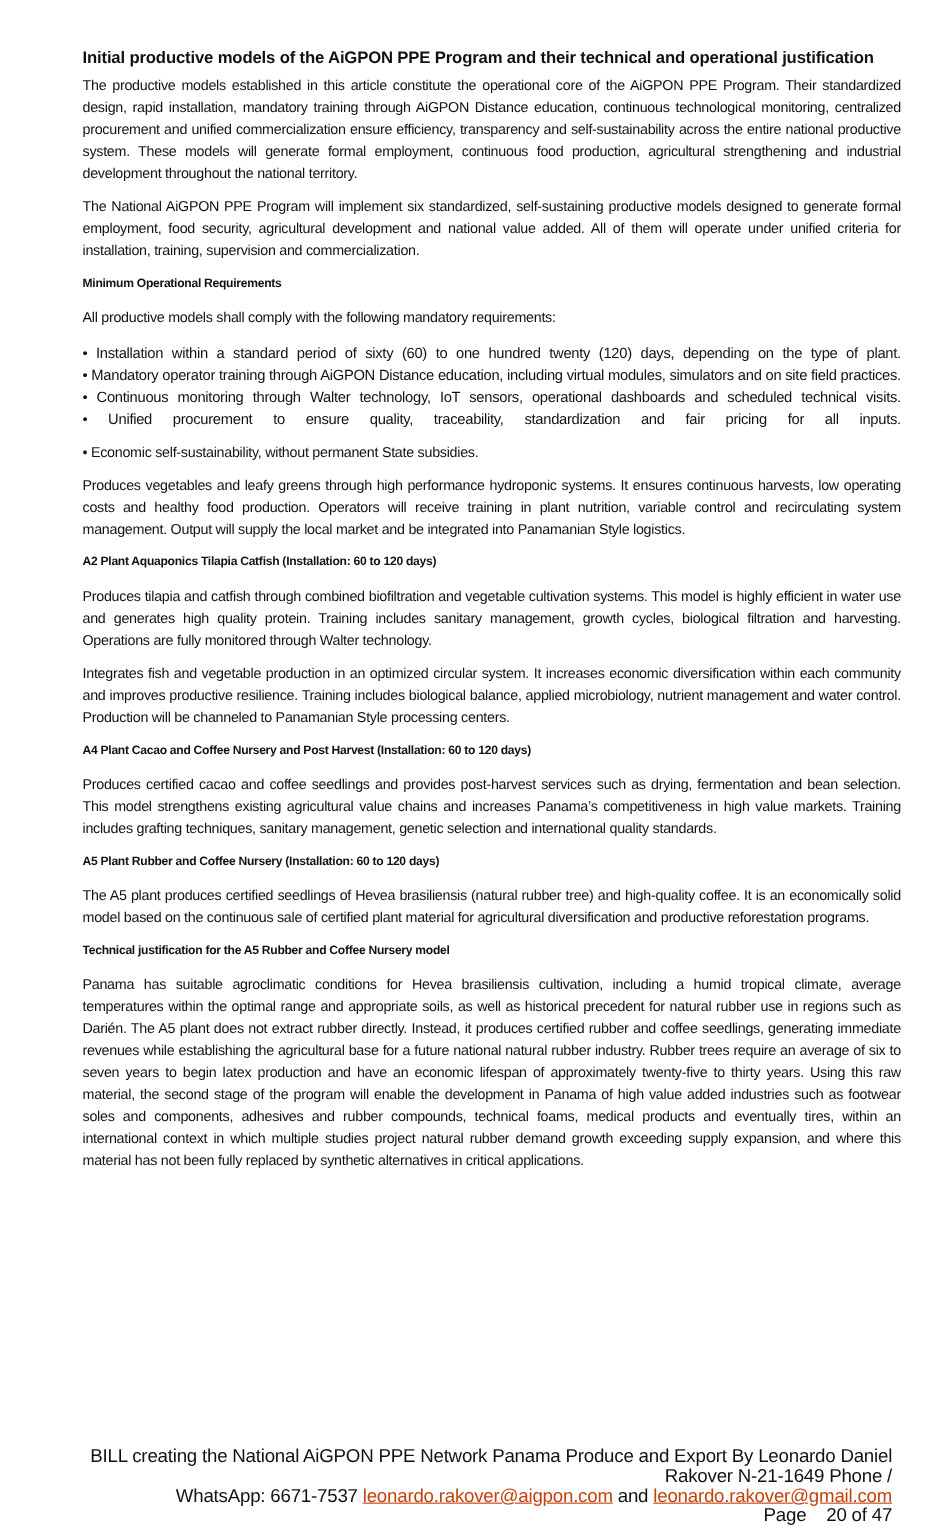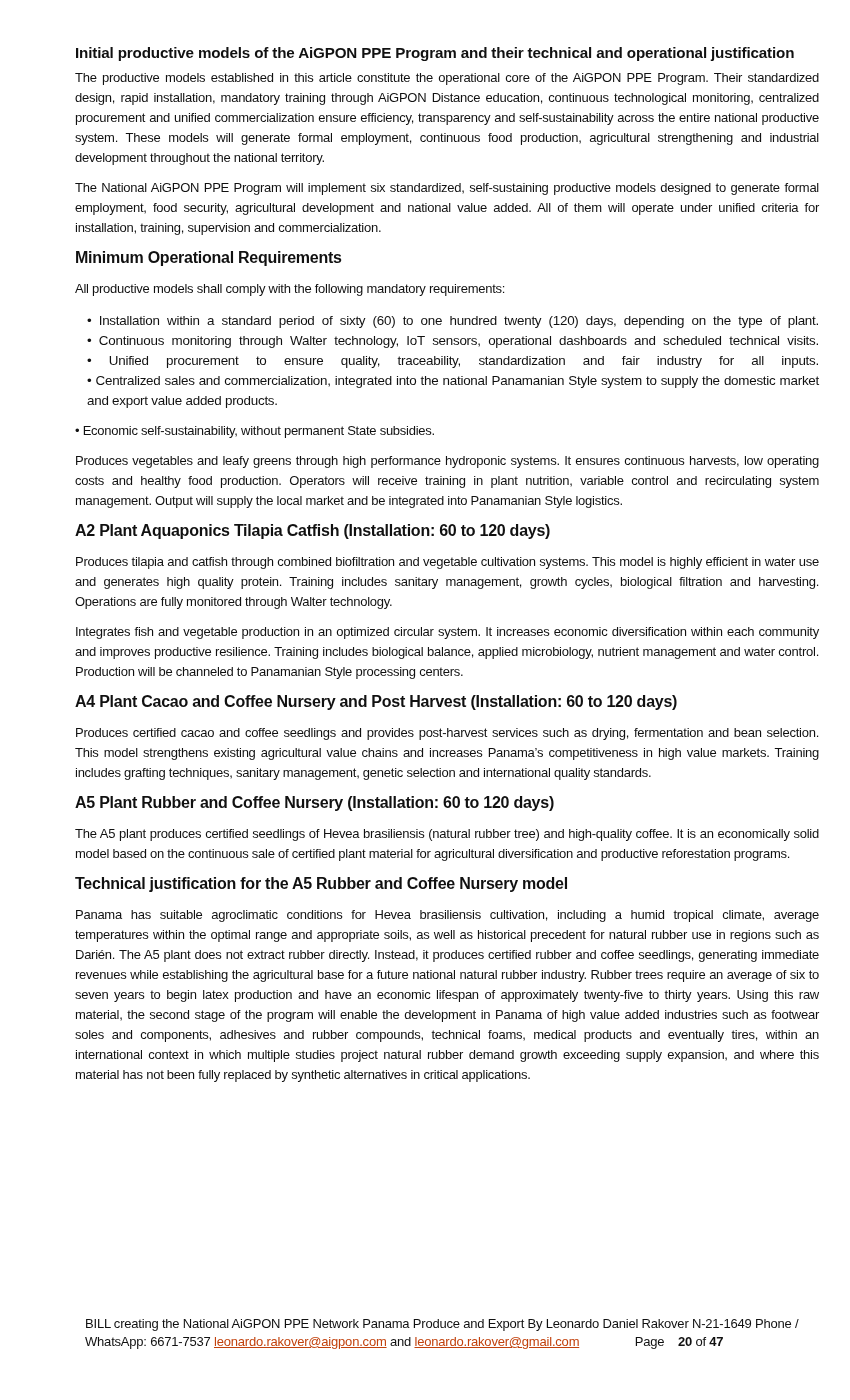--- a/index.html
+++ b/index.html
@@ -31,73 +31,74 @@
     }
     p {
       margin: 0 0 10px 0;
       font-size: 13px;
       line-height: 20px;
       text-align: justify;
       letter-spacing: -0.25px;
     }
     .heading {
       font-weight: bold;
-      font-size: 16px;
+      font-size: 11px;
       line-height: 20px;
       margin: 0 0 11px 0;
       letter-spacing: -0.25px;
     }
     .bullets {
-      margin: 0 0 10px 12px;
+      margin: 0 0 10px 0;
     }
     .bullet {
       font-size: 13.4px;
       line-height: 20px;
       text-align: justify;
       text-align-last: justify;
       letter-spacing: -0.25px;
     }
     .bullet.last-left { text-align-last: left; }
     .footer {
       position: absolute;
-      left: 85px;
+      left: 67px;
       top: 1315px;
       width: 744px;
-      font-size: 13px;
+      font-size: 17px;
       line-height: 18px;
       color: #111111;
       letter-spacing: -0.2px;
+      text-align: right;
     }
     .footer a {
       color: #c2410c;
       text-decoration: underline;
     }
     .footer .page-no {
       display: inline-block;
       margin-left: 52px;
     }
-    .footer .page-no b { font-weight: bold; }
+    .footer .page-no b { font-weight: normal; }
   </style>
 </head>
 <body>
 
 <div class="page">
   <div class="doc-title">Initial productive models of the AiGPON PPE Program and their technical and operational justification</div>
 
   <p>The productive models established in this article constitute the operational core of the AiGPON PPE Program. Their standardized design, rapid installation, mandatory training through AiGPON Distance education, continuous technological monitoring, centralized procurement and unified commercialization ensure efficiency, transparency and self-sustainability across the entire national productive system. These models will generate formal employment, continuous food production, agricultural strengthening and industrial development throughout the national territory.</p>
   <p>The National AiGPON PPE Program will implement six standardized, self-sustaining productive models designed to generate formal employment, food security, agricultural development and national value added. All of them will operate under unified criteria for installation, training, supervision and commercialization.</p>
 
   <div class="heading">Minimum Operational Requirements</div>
   <p style="margin-bottom:12px">All productive models shall comply with the following mandatory requirements:</p>
 
   <div class="bullets">
     <div class="bullet">• Installation within a standard period of sixty (60) to one hundred twenty (120) days, depending on the type of plant.</div>
+    <div class="bullet">• Mandatory operator training through AiGPON Distance education, including virtual modules, simulators and on site field practices.</div>
     <div class="bullet">• Continuous monitoring through Walter technology, IoT sensors, operational dashboards and scheduled technical visits.</div>
-    <div class="bullet">• Unified procurement to ensure quality, traceability, standardization and fair industry for all inputs.</div>
-    <div class="bullet last-left">• Centralized sales and commercialization, integrated into the national Panamanian Style system to supply the domestic market and export value added products.</div>
+    <div class="bullet">• Unified procurement to ensure quality, traceability, standardization and fair pricing for all inputs.</div>
   </div>
 
   <p>• Economic self-sustainability, without permanent State subsidies.</p>
 
   <p>Produces vegetables and leafy greens through high performance hydroponic systems. It ensures continuous harvests, low operating costs and healthy food production. Operators will receive training in plant nutrition, variable control and recirculating system management. Output will supply the local market and be integrated into Panamanian Style logistics.</p>
 
   <div class="heading">A2 Plant Aquaponics Tilapia Catfish (Installation: 60 to 120 days)</div>
   <p>Produces tilapia and catfish through combined biofiltration and vegetable cultivation systems. This model is highly efficient in water use and generates high quality protein. Training includes sanitary management, growth cycles, biological filtration and harvesting. Operations are fully monitored through Walter technology.</p>
 
   <p>Integrates fish and vegetable production in an optimized circular system. It increases economic diversification within each community and improves productive resilience. Training includes biological balance, applied microbiology, nutrient management and water control. Production will be channeled to Panamanian Style processing centers.</p>

